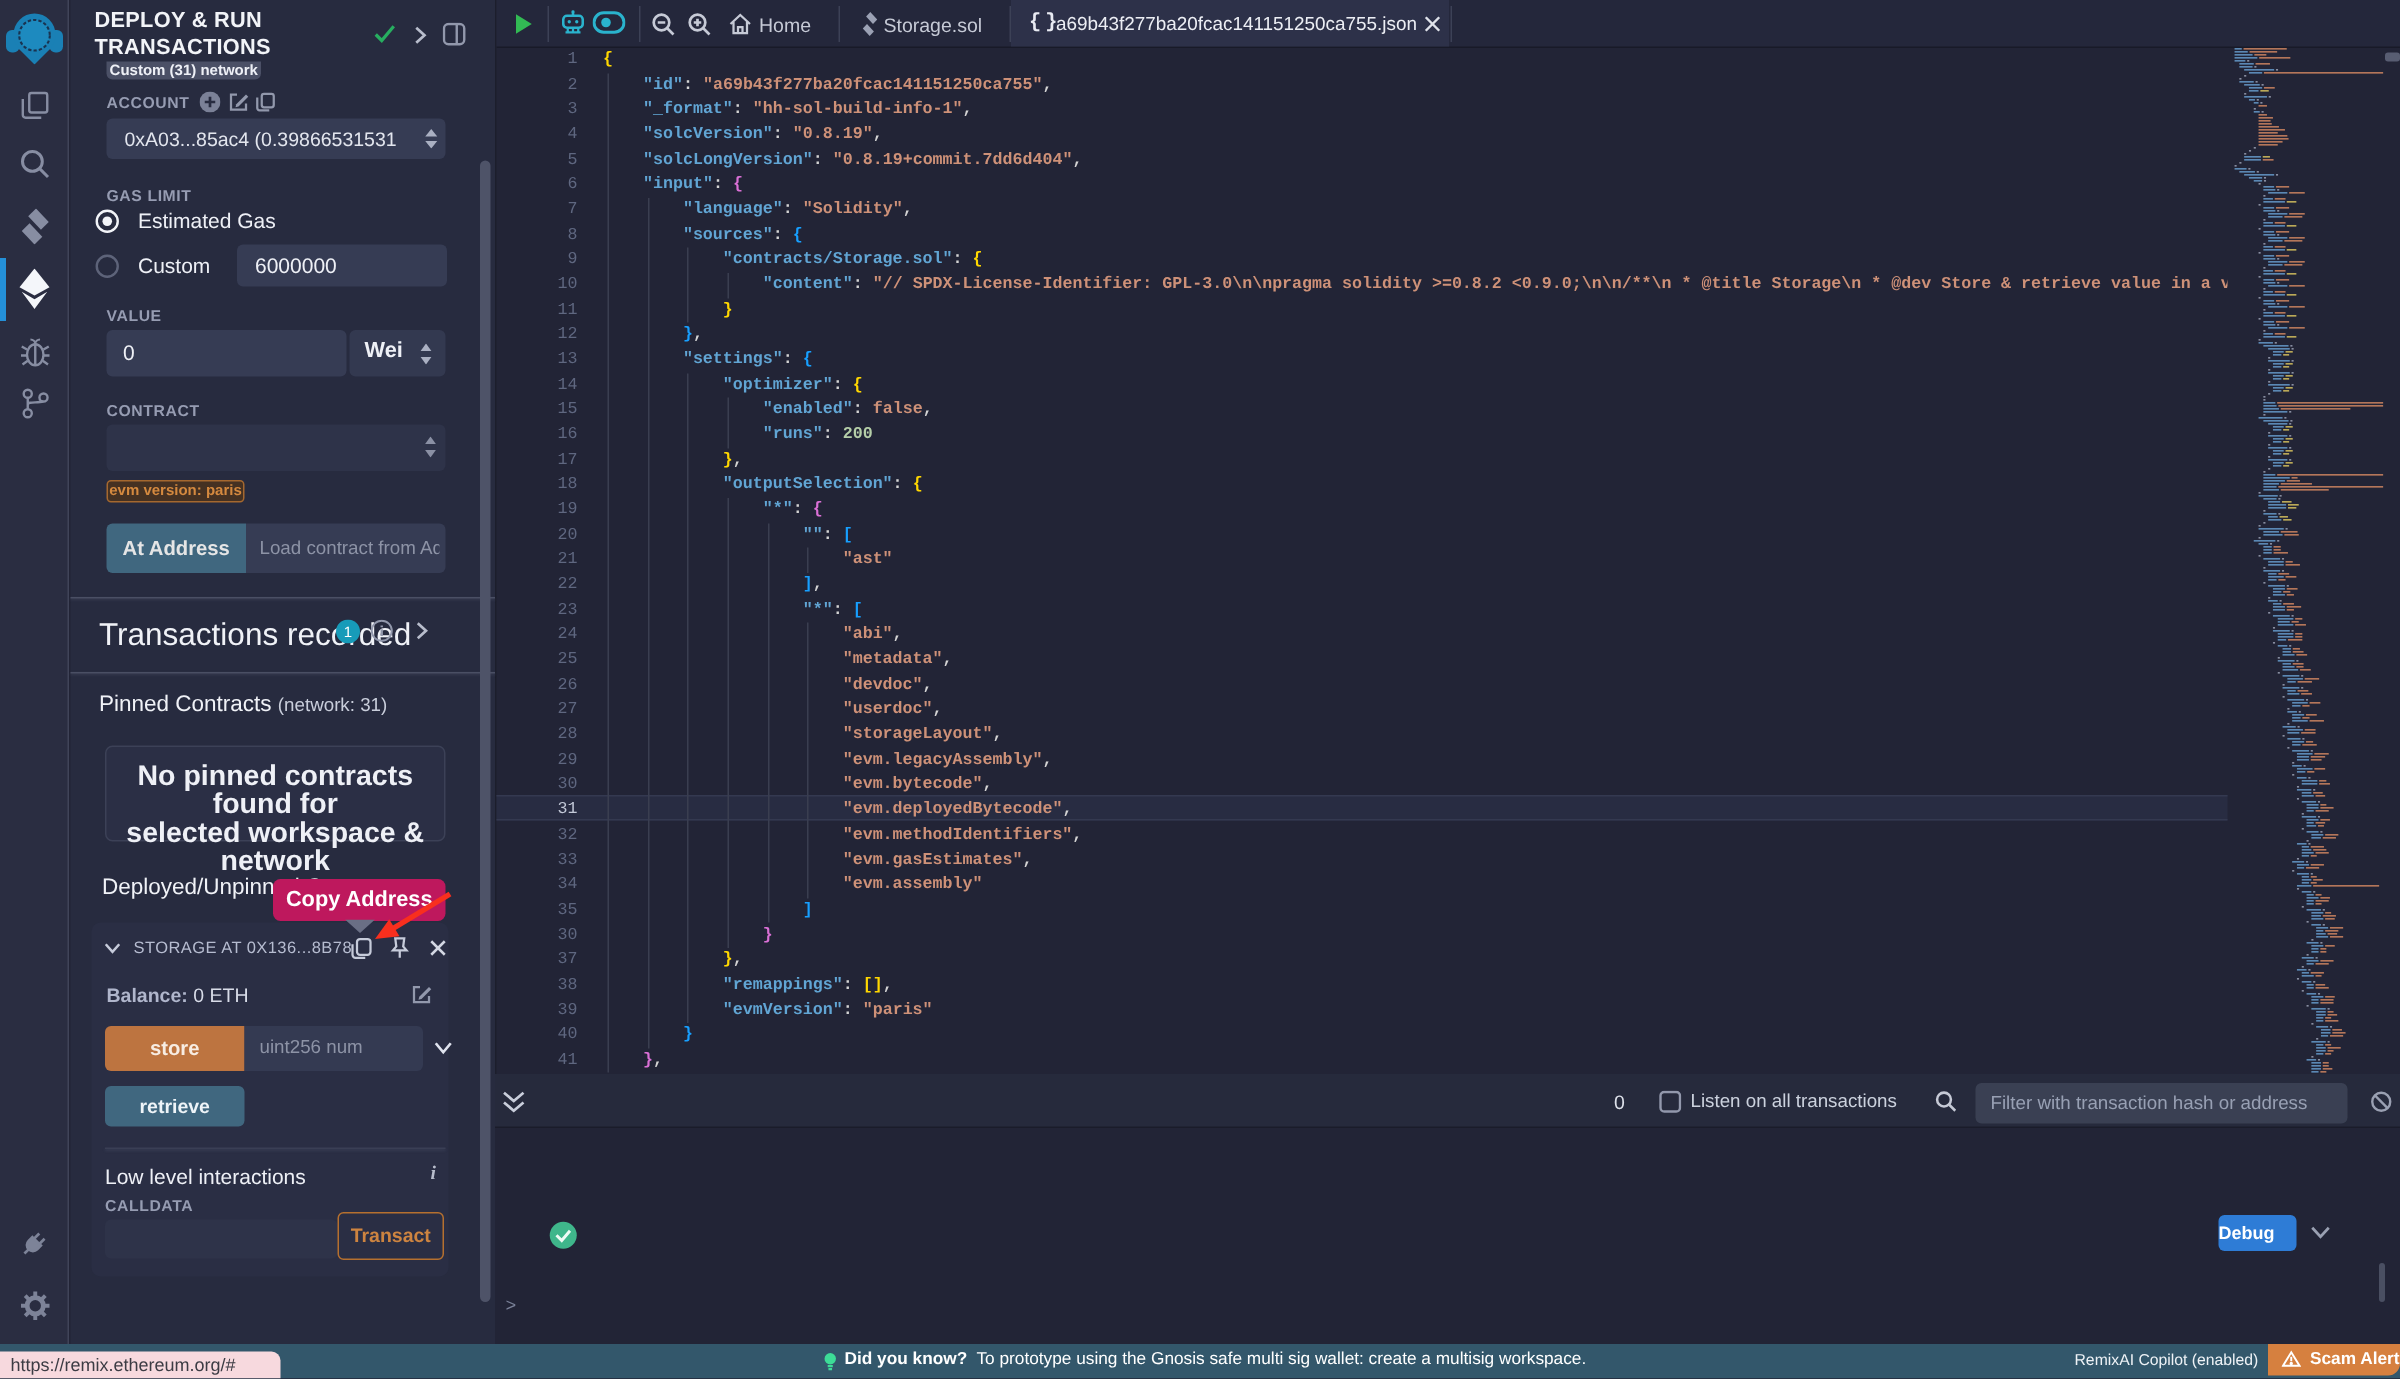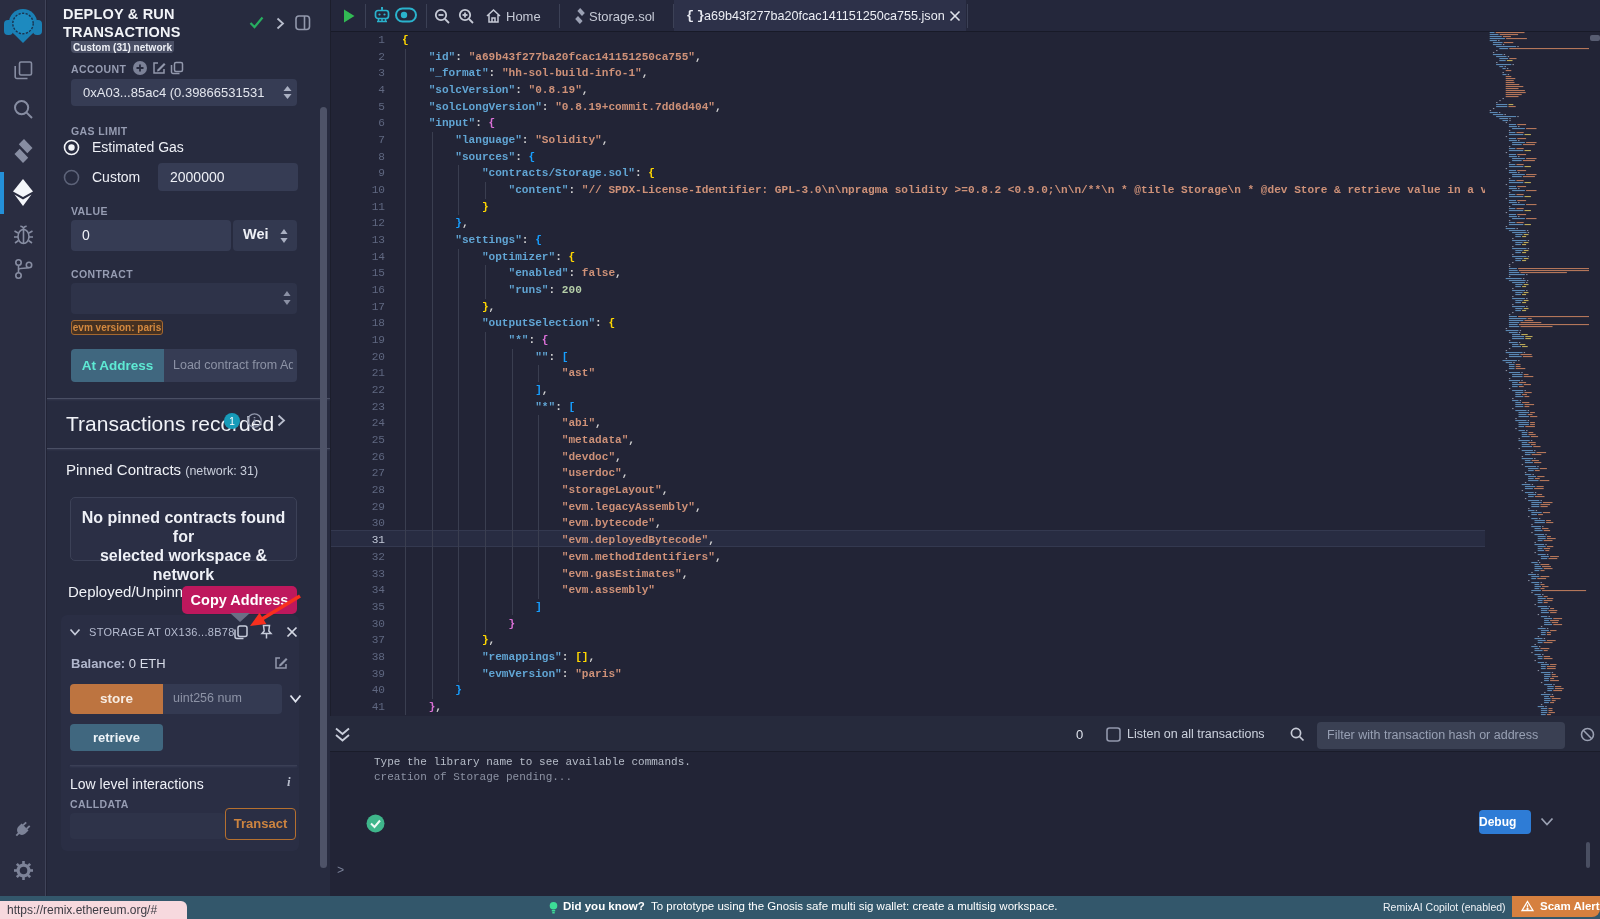--- a/index.html
+++ b/index.html
@@ -773,21 +773,20 @@
  <svg class="abs" style="left:960px;top:11px" width="15" height="15" fill="none" stroke="#c6cad6" stroke-width="1.7">
       <circle cx="6" cy="6" r="4.6"></circle>
       <line x1="9.5" y1="9.5" x2="13.5" y2="13.5"></line>
     </svg>
  <div class="inp" style="left:987px;top:6px;width:248px;height:27px;background:#3a4053"></div>
  <div class="abs" style="left:997px;top:12px;color:#98a0b4;font-size:12.5px">Filter with transaction hash or address</div>
  <svg class="abs" style="left:1250px;top:11px" width="15" height="15" fill="none" stroke="#9aa0b2" stroke-width="1.6">
       <circle cx="7.5" cy="7.5" r="6"></circle>
       <line x1="3.3" y1="3.3" x2="11.7" y2="11.7"></line>
     </svg>
- <div class="abs mono" style="left:44px;top:39px;font-size:11px;color:#b6bcc8;line-height:14.5px">Type the library name to see available commands.<br><span style="color:#8d93a4">creation of Storage pending...</span></div>
  <svg class="abs" style="left:36px;top:98px" width="19" height="19">
       <circle cx="9.5" cy="9.5" r="9" fill="#3fb68b"></circle>
       <path d="M5 9.5 L8.5 13 L14 6.5" fill="none" stroke="#eefaf4" stroke-width="2"></path>
     </svg>
  <div class="abs" style="left:1149px;top:94px;width:52px;height:24px;background:#2e7cd6;border-radius:4px;color:#fff;font-size:12px;font-weight:bold;line-height:24px">Debug</div>
  <svg class="abs" style="left:1210px;top:101px" width="14" height="10" fill="none" stroke="#9aa0b2" stroke-width="1.8">
       <path d="M1.5 1.5 L7 7.5 L12.5 1.5"></path>
     </svg>
  <div class="abs mono" style="left:7px;top:148px;font-size:12px;color:#7a8198">&gt;</div>
  <div class="abs" style="left:1256px;top:126px;width:4px;height:26px;background:#4a4f62;border-radius:2px"></div>
@@ -830,61 +829,61 @@
  <svg class="abs" style="left:16px;top:139px" width="17" height="17">
       <circle cx="8.5" cy="8.5" r="7" fill="none" stroke="#f2f4f8" stroke-width="1.6"></circle>
       <circle cx="8.5" cy="8.5" r="3.2" fill="#f2f4f8"></circle>
     </svg>
  <div class="abs" style="left:45px;top:139px;color:#eef0f6;font-size:14px">Estimated Gas</div>
  <svg class="abs" style="left:16px;top:169px" width="17" height="17">
       <circle cx="8.5" cy="8.5" r="7" fill="none" stroke="#5d6379" stroke-width="1.6"></circle>
     </svg>
  <div class="abs" style="left:45px;top:169px;color:#eef0f6;font-size:14px">Custom</div>
  <div class="inp" style="left:111px;top:163px;width:140px;height:28px"></div>
- <div class="abs" style="left:123px;top:169px;color:#eef0f6;font-size:14px">2000000</div>
+ <div class="abs" style="left:123px;top:169px;color:#eef0f6;font-size:14px">6000000</div>
 
  <div class="lbl abs" style="left:24px;top:205px">VALUE</div>
  <div class="inp" style="left:24px;top:220px;width:160px;height:31px"></div>
  <div class="abs" style="left:35px;top:227px;color:#eef0f6;font-size:14px">0</div>
  <div class="inp" style="left:186px;top:220px;width:64px;height:31px;background:#333950"></div>
  <div class="abs" style="left:196px;top:226px;color:#eef0f6;font-size:14.5px;font-weight:bold">Wei</div>
  <svg class="abs" style="left:233px;top:229px" width="8" height="14" fill="#aab0c2">
       <path d="M4 0 L7.6 5 H0.4 Z"></path>
       <path d="M4 14 L0.4 9 H7.6 Z"></path>
     </svg>
 
  <div class="lbl abs" style="left:24px;top:268px">CONTRACT</div>
  <div class="inp" style="left:24px;top:283px;width:226px;height:31px;background:#2e3349"></div>
  <svg class="abs" style="left:236px;top:291px" width="8" height="14" fill="#8a90a4">
       <path d="M4 0 L7.6 5 H0.4 Z"></path>
       <path d="M4 14 L0.4 9 H7.6 Z"></path>
     </svg>
  <div class="abs" style="left:24px;top:320px;width:92px;height:15px;background:#453122;border:1px solid #a5682f;border-radius:3px;color:#d4893f;white-space:nowrap;font-size:10px;font-weight:bold;text-align:center;line-height:14px">evm version: paris</div>
- <div class="abs" style="left:24px;top:349px;width:93px;height:33px;background:#40677f;border-radius:4px 0 0 4px;color:#5eead4;font-size:13.5px;font-weight:bold;text-align:center;line-height:33px">At Address</div>
+ <div class="abs" style="left:24px;top:349px;width:93px;height:33px;background:#40677f;border-radius:4px 0 0 4px;color:#e5e5e5;font-size:13.5px;font-weight:bold;text-align:center;line-height:33px">At Address</div>
  <div class="inp" style="left:117px;top:349px;width:133px;height:33px;border-radius:0 4px 4px 0"></div>
  <div class="abs" style="left:126px;top:358px;color:#8d93a6;font-size:12.5px;white-space:nowrap;width:120px;overflow:hidden">Load contract from Addre</div>
 
  <div class="sep" style="left:0;top:398px;width:283px"></div>
  <div class="abs" style="left:19px;top:412px;color:#f0f2f7;font-size:21px">Transactions recorded</div>
  <svg class="abs" style="left:177px;top:413px" width="16" height="16">
       <circle cx="8" cy="8" r="8" fill="#179bb9"></circle>
       <text x="8" y="11.5" font-size="10" fill="#fff" text-anchor="middle" font-family="Liberation Sans">1</text>
     </svg>
  <svg class="abs" style="left:200px;top:413px" width="15" height="15" fill="none" stroke="#9298ac" stroke-width="1.3">
       <circle cx="7.5" cy="7.5" r="6.7"></circle>
       <path d="M7.5 6.5 V11 M7.5 4 V5.2" stroke-width="1.6"></path>
     </svg>
  <svg class="abs" style="left:230px;top:414px" width="9" height="13" fill="none" stroke="#b8bdcc" stroke-width="1.8">
       <path d="M1.5 1.5 L7 6.5 L1.5 11.5"></path>
     </svg>
  <div class="sep" style="left:0;top:448px;width:283px"></div>
 
  <div class="abs" style="left:19px;top:461px;color:#f0f2f7;font-size:15px">Pinned Contracts <span style="font-size:12.5px;color:#c9cedb">(network: 31)</span></div>
  <div class="abs" style="left:23px;top:497px;width:227px;height:64px;border:1px solid #3c4157;border-radius:5px;background:#2b2f45"></div>
- <div class="abs" style="left:23px;top:508px;width:227px;text-align:center;color:#eef0f6;font-size:16px;font-weight:bold;line-height:19px">No pinned contracts found for<br>selected workspace &amp; network</div>
+ <div class="abs" style="left:23px;top:508px;width:227px;text-align:center;color:#eef0f6;font-size:19px;font-weight:bold;line-height:19px">No pinned contracts found for<br>selected workspace &amp; network</div>
 
  <div class="abs" style="left:21px;top:583px;color:#f0f2f7;font-size:15px">Deployed/Unpinned Contracts</div>
 
  <div class="abs" style="left:14px;top:615px;width:238px;height:236px;background:#2a2e44;border-radius:6px"></div>
  <svg class="abs" style="left:22px;top:628px" width="12" height="9" fill="none" stroke="#c6cbda" stroke-width="1.7">
       <path d="M1.5 1.5 L6 6.5 L10.5 1.5"></path>
     </svg>
  <div class="abs" style="left:42px;top:626px;color:#b6bcd0;font-size:11px;letter-spacing:.3px">STORAGE AT 0X136...8B78</div>
  <svg class="abs" style="left:186px;top:625px" width="15" height="15" fill="none" stroke="#c6cbda" stroke-width="1.5">
       <rect x="5" y="1" width="9" height="10.5" rx="2"></rect>

